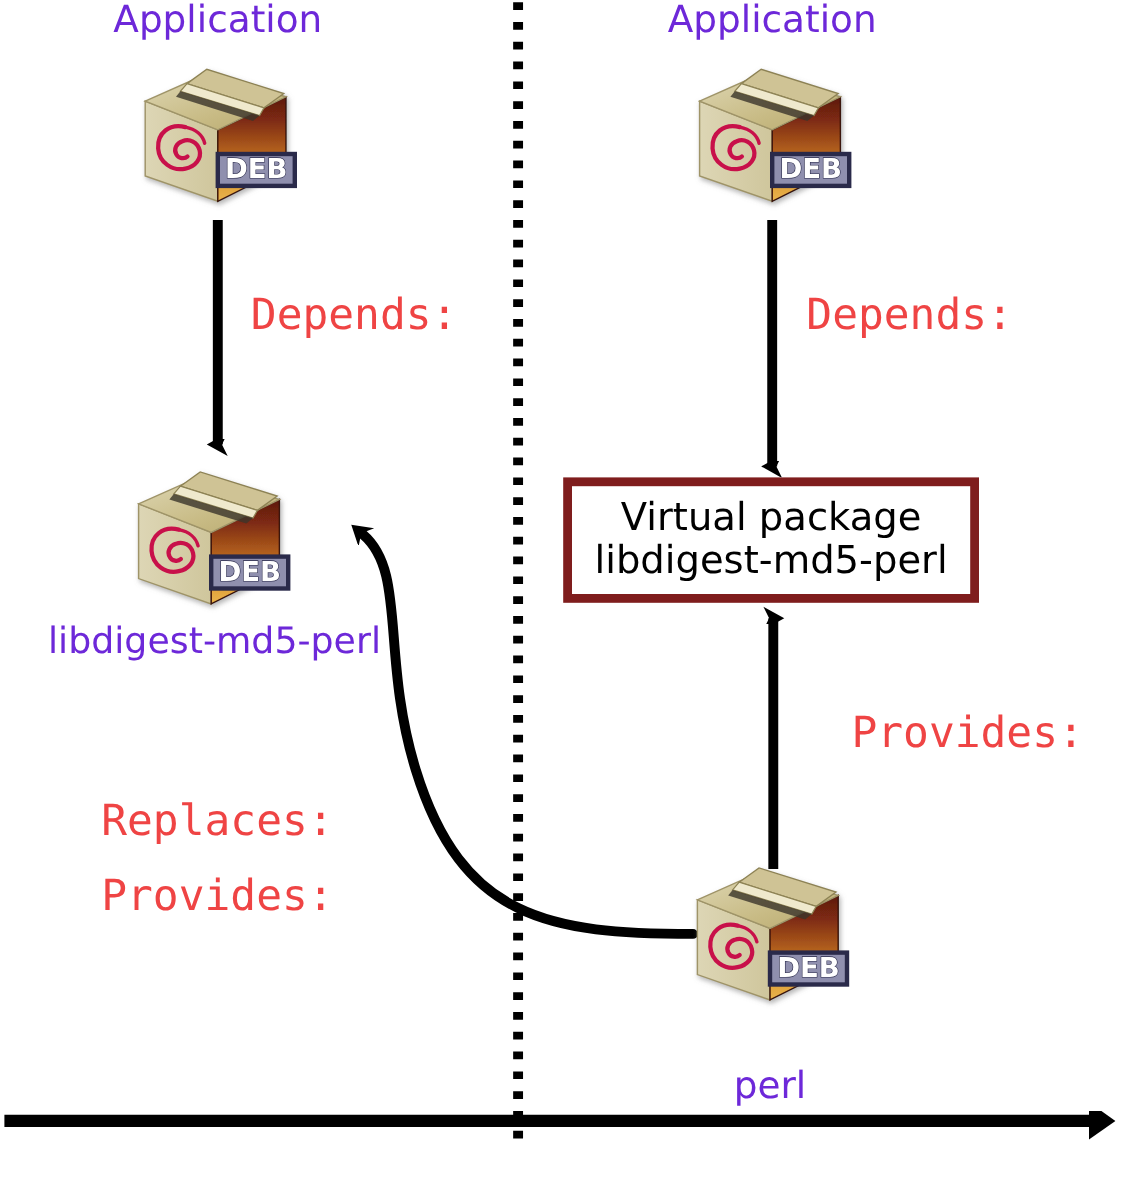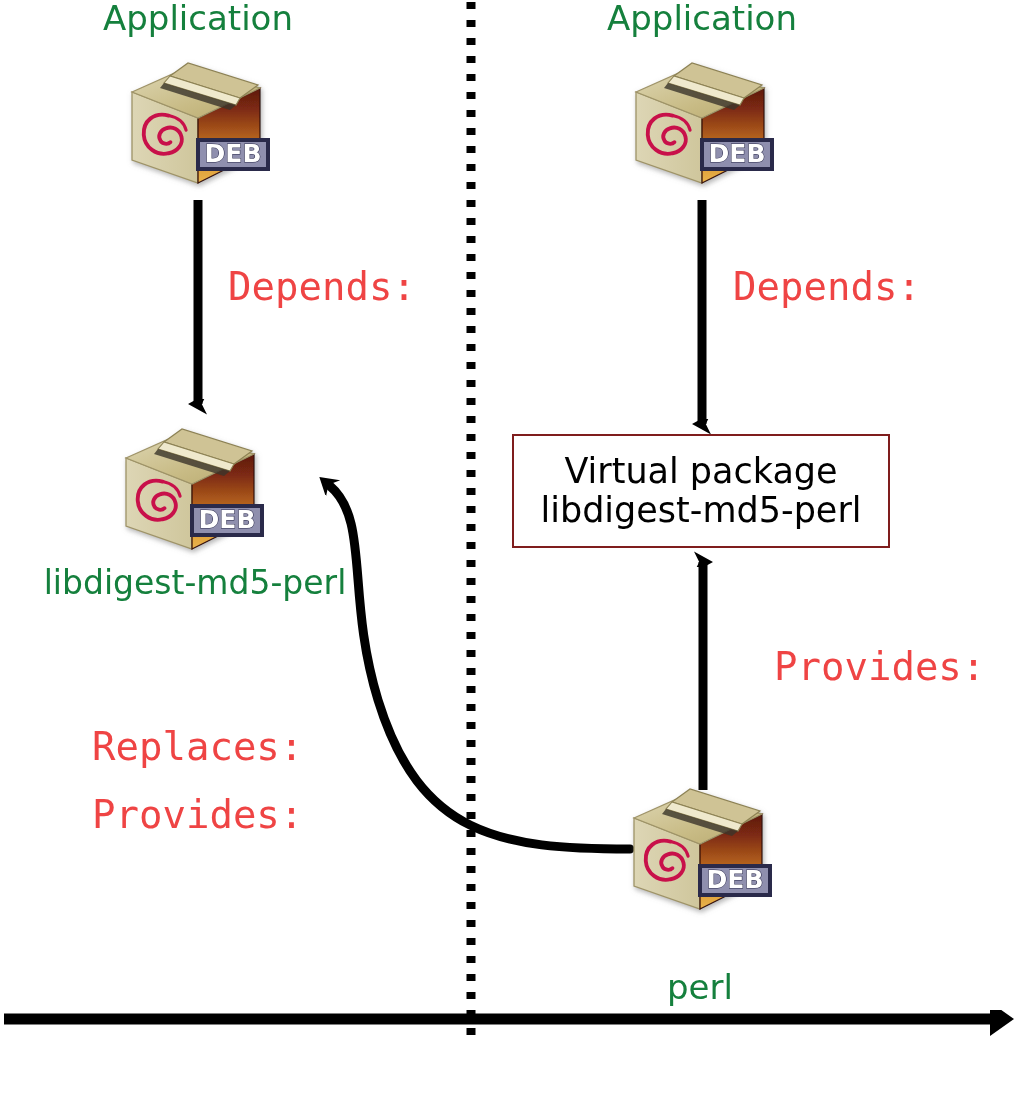--- a/index.html
+++ b/index.html
@@ -19,37 +19,37 @@
     background: #ffffff;
     overflow: hidden;
   }
   .abs { position: absolute; }
 
   
   .label-sans {
     font-family: "DejaVu Sans", sans-serif;
     font-size: 34px;
     line-height: 1.08;
-    color: #15803d;
+    color: #6d28d9;
     white-space: nowrap;
     text-align: center;
   }
   .label-sans.small { font-size: 33px; }
   .label-mono {
     font-family: "DejaVu Sans Mono", "Liberation Mono", monospace;
     font-size: 39px;
     line-height: 1.12;
     color: #ef4444;
     white-space: pre;
     letter-spacing: 0px;
   }
 
   
   .vbox {
-    border: 2px solid #7f1d1d;
+    border: 8px solid #7f1d1d;
     background: #ffffff;
     box-sizing: border-box;
     display: flex;
     flex-direction: column;
     align-items: center;
     justify-content: center;
   }
   .vbox .line {
     font-family: "DejaVu Sans", sans-serif;
     font-size: 35px;

